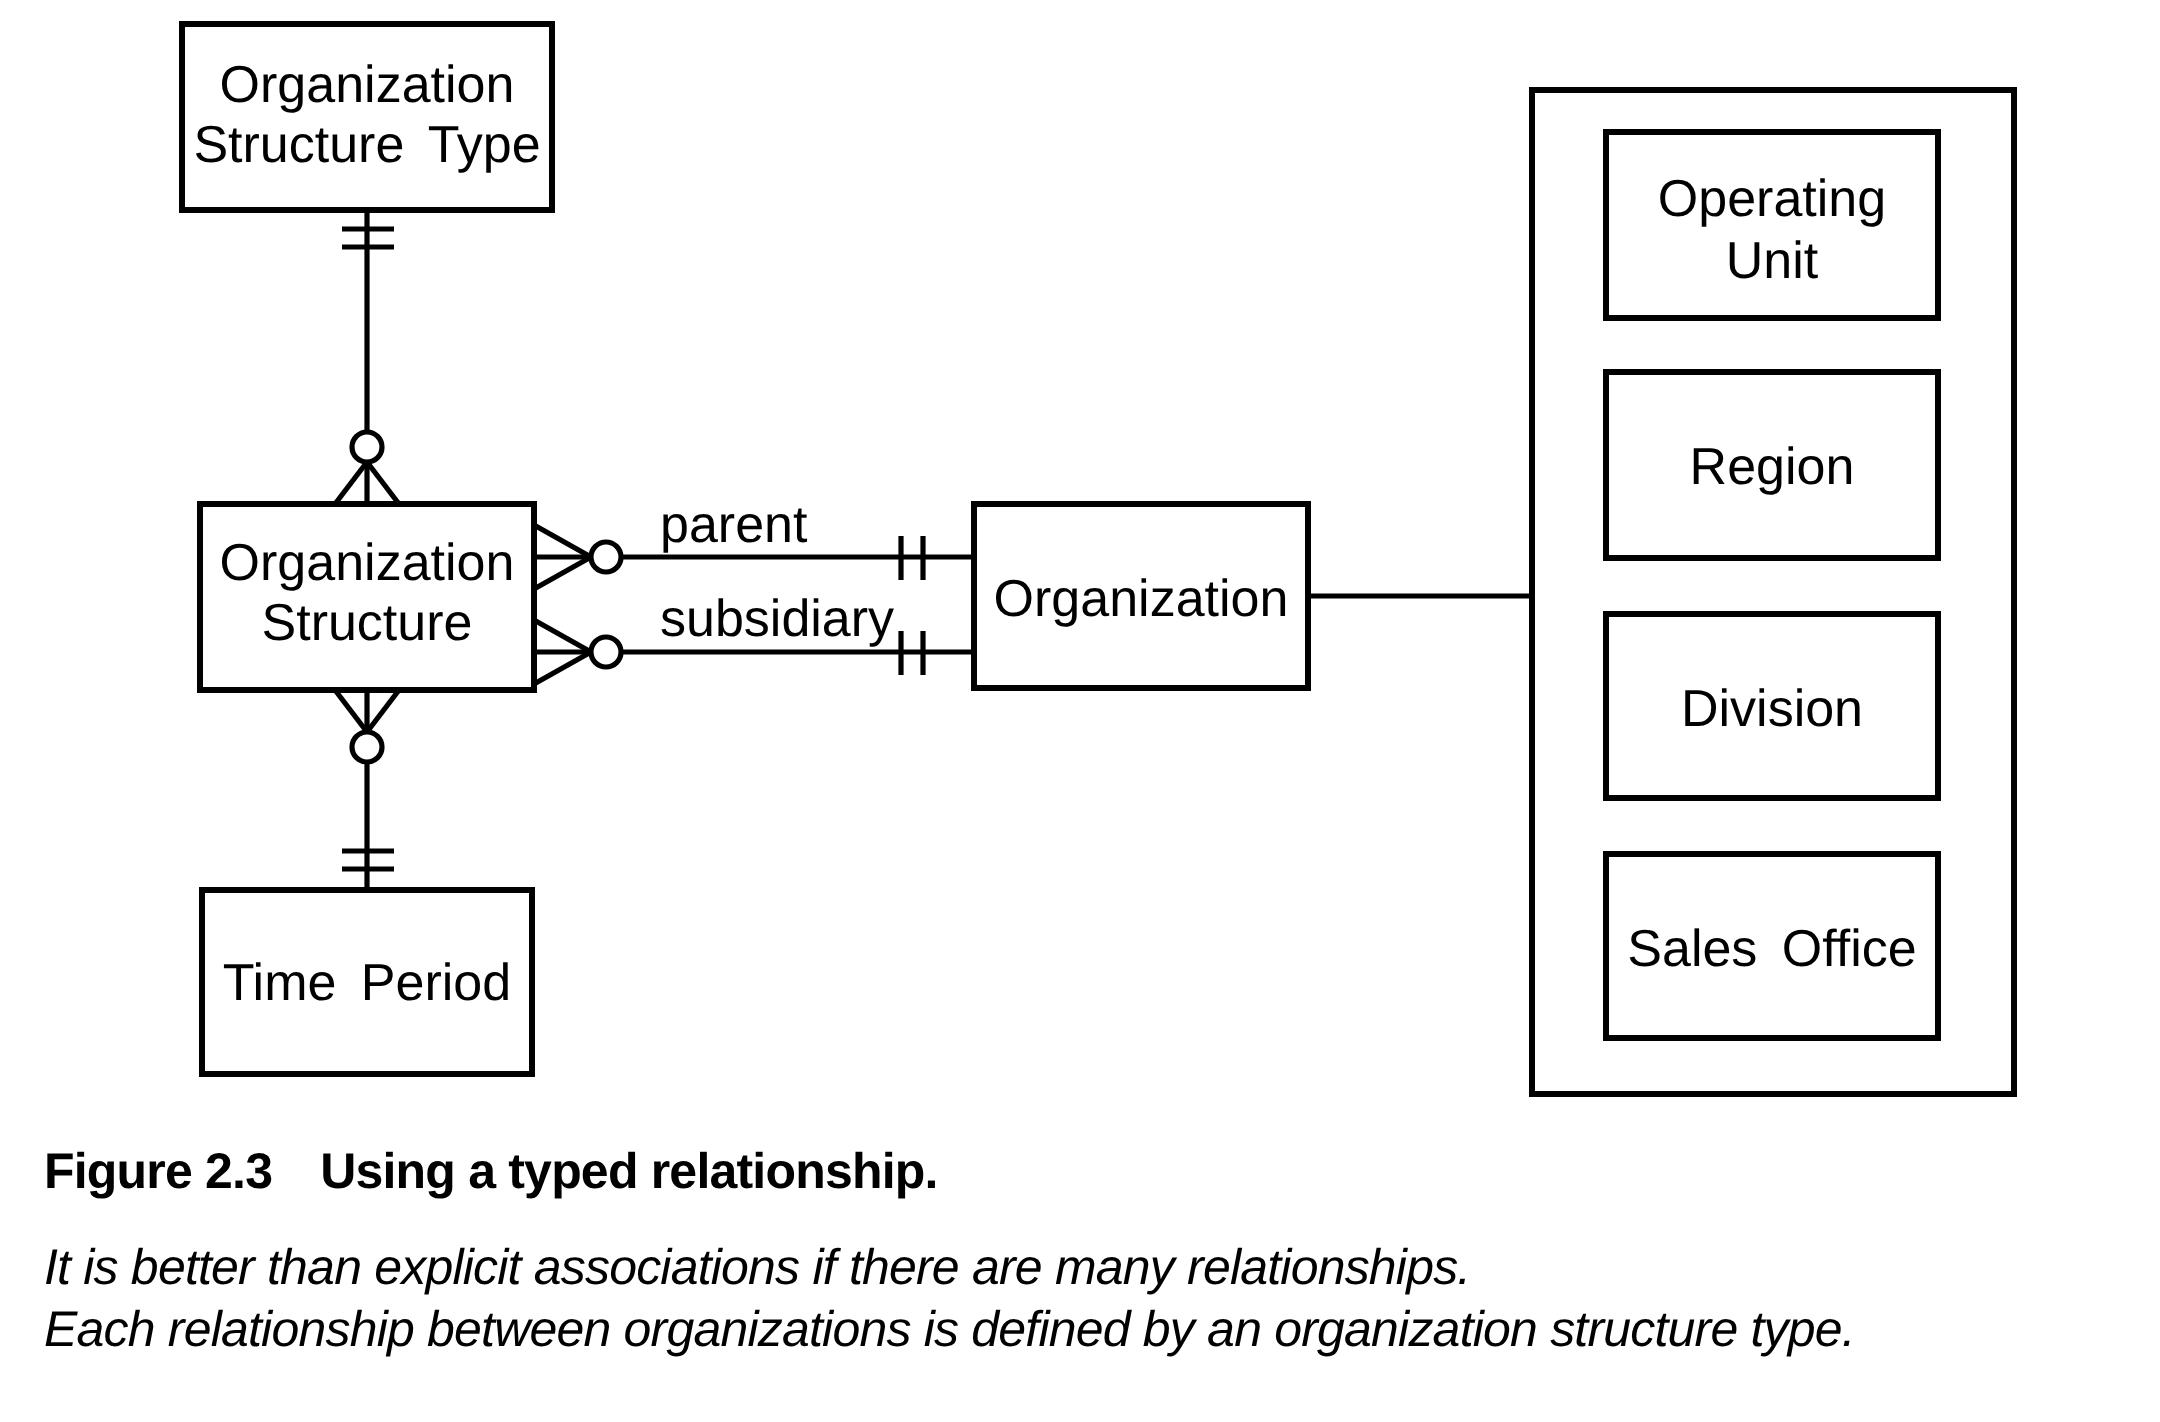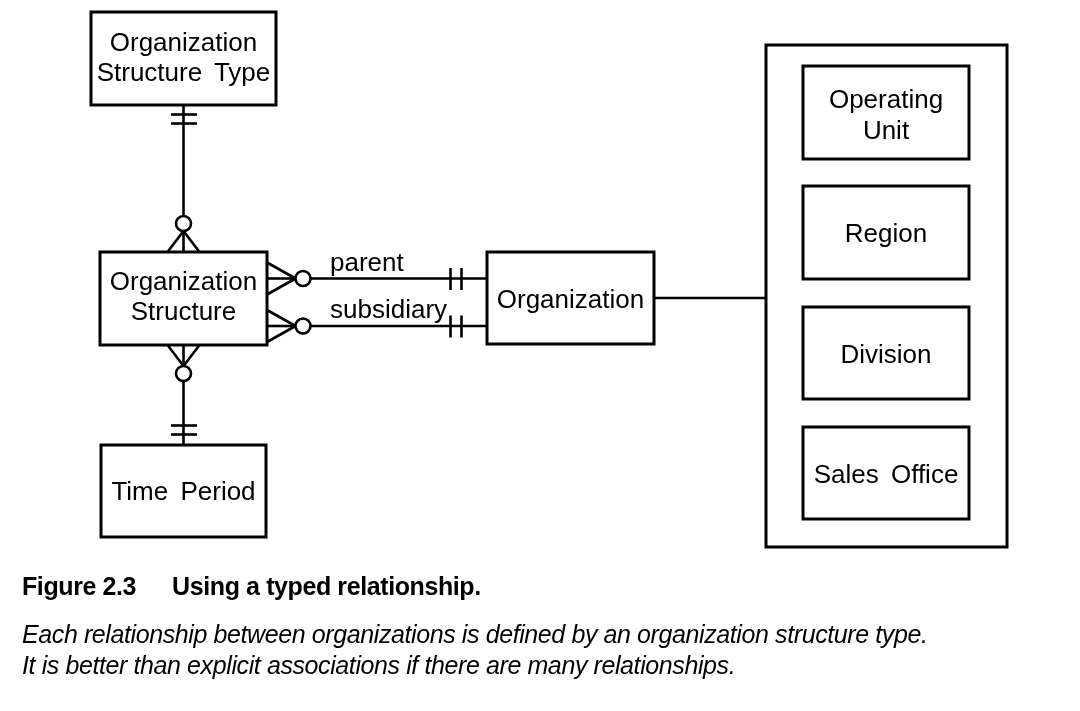--- a/index.html
+++ b/index.html
@@ -32,21 +32,21 @@
   .caption {
     position: absolute;
     left: 22px;
     top: 572px;
     font-size: 25px;
     font-weight: 600;
     letter-spacing: -0.4px;
     white-space: nowrap;
   }
   .caption .fig-title {
-    margin-left: 36px;
+    margin-left: 24px;
   }
   .description {
     position: absolute;
     left: 22px;
     top: 619px;
     font-size: 25px;
     font-style: italic;
     letter-spacing: -0.4px;
     line-height: 31px;
     white-space: nowrap;
@@ -152,17 +152,17 @@
     </g>
   </svg>
 
   
   <div class="caption">
     <span>Figure 2.3</span><span class="fig-title">Using a typed relationship.</span>
   </div>
 
   
   <div class="description">
+    <div>It is better than explicit associations if there are many relationships.</div>
     <div>Each relationship between organizations is defined by an organization structure type.</div>
-    <div>It is better than explicit associations if there are many relationships.</div>
   </div>
 
 </div>
 
 </body></html>

